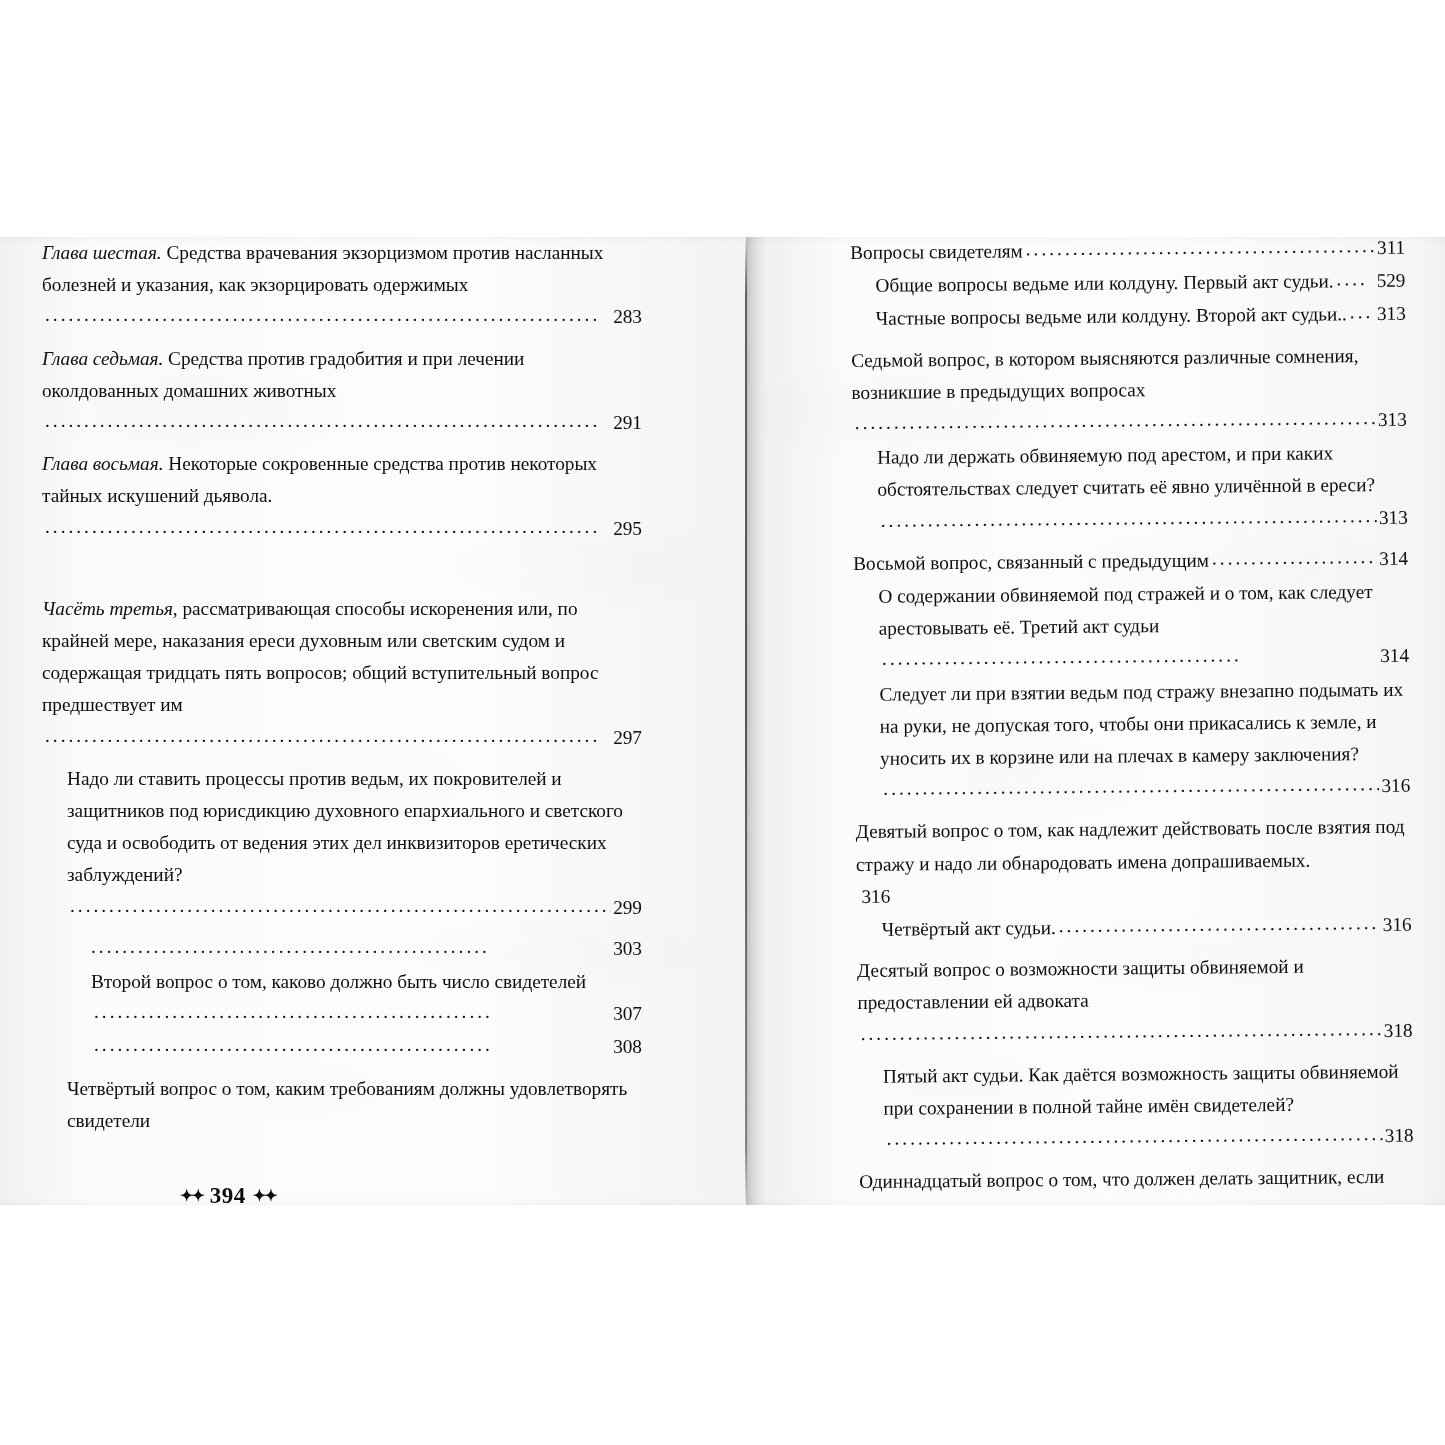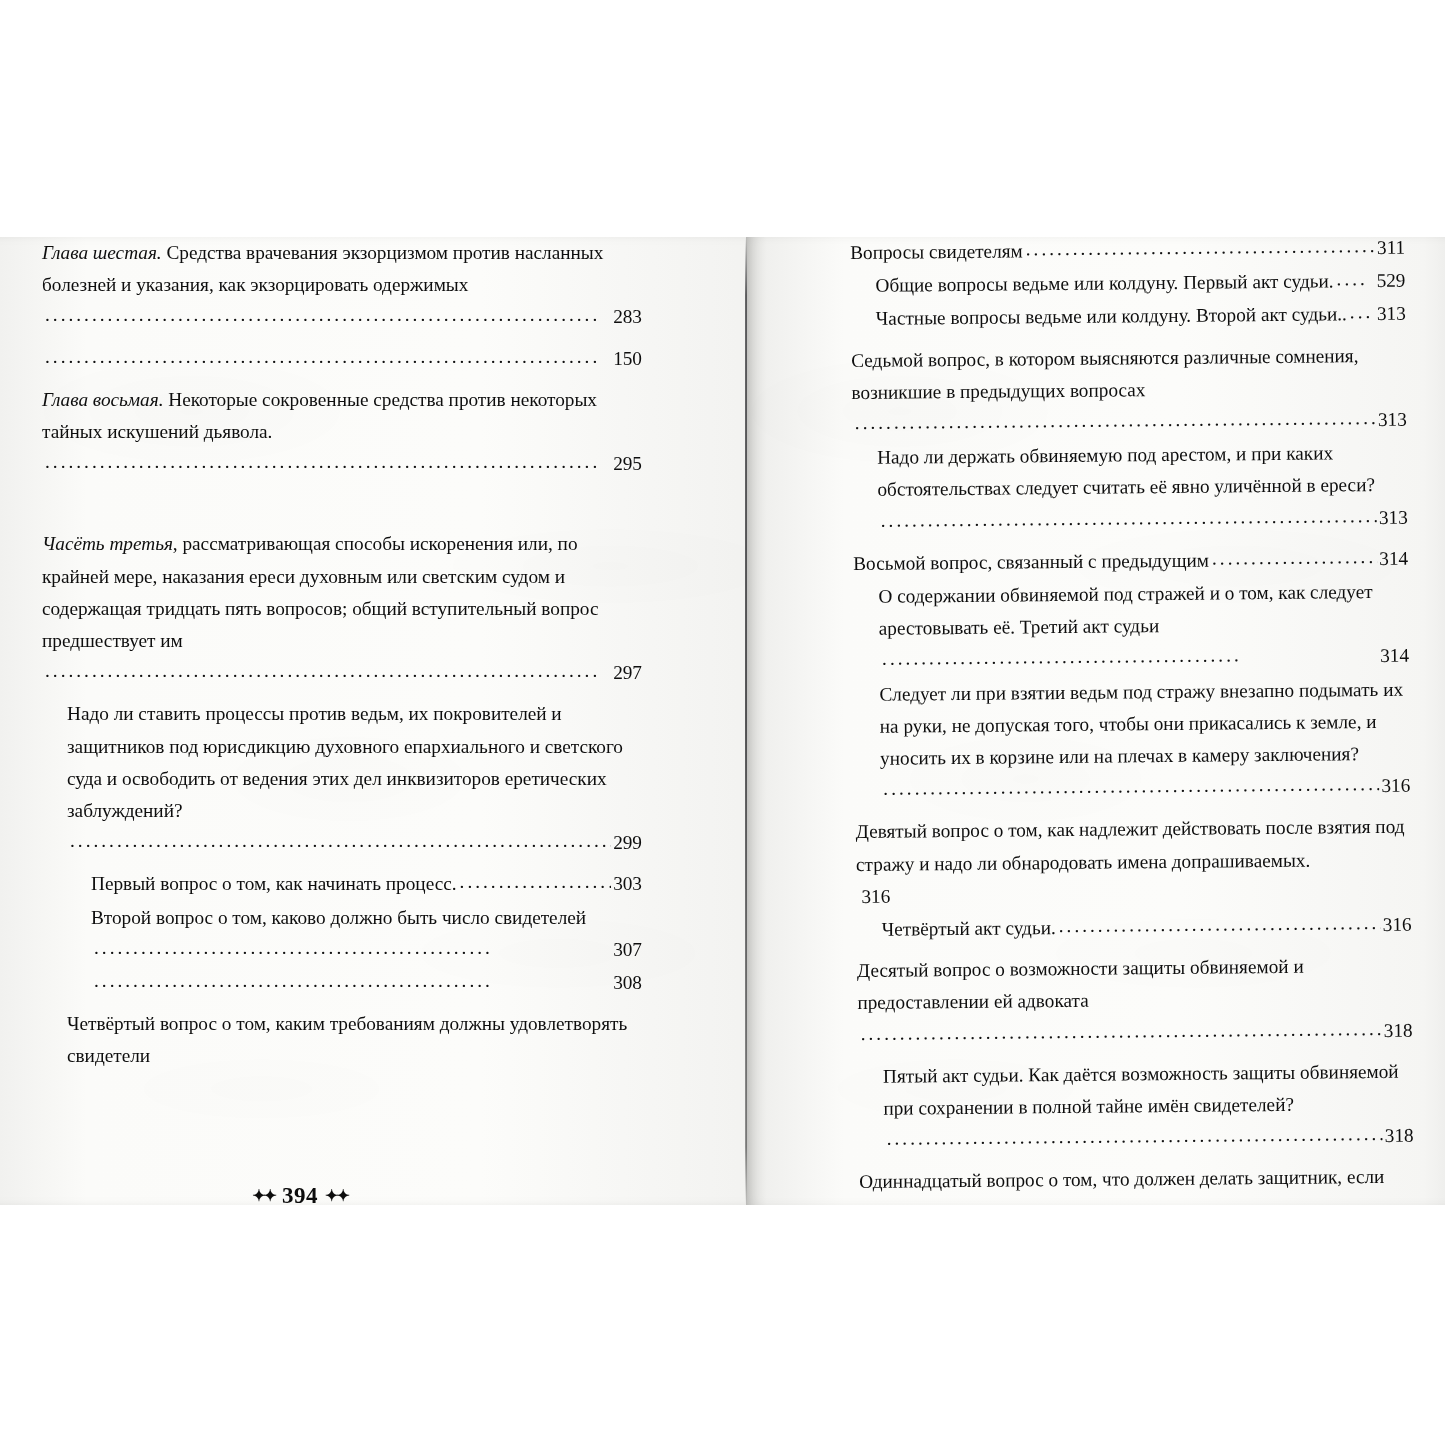--- a/index.html
+++ b/index.html
@@ -129,21 +129,20 @@
     white-space: nowrap;
     padding-left: 2px;
     font-variant-numeric: lining-nums;
   }
 
   .wrapline { display: block; }
 
   
   .folio {
     position: absolute;
-    text-align: center;
     font-size: 23px;
     font-weight: bold;
     letter-spacing: 0.5px;
     color: #0c0c0c;
     white-space: nowrap;
   }
   .folio-left  { left: 180px; top: 946px; width: 240px; }
   .orn { font-size: 16px; vertical-align: 2px; letter-spacing: -2px; }
   .orn.l { margin-right: 7px; }
   .orn.r { margin-left: 7px; }
@@ -163,24 +162,25 @@
         <div class="entry lvl0 gap-sm">
           <span class="wrapline"><i>Глава шестая.</i><span> Средства врачевания экзорцизмом против насланных болезней и указания, как экзорцировать одержимых</span></span>
           <span class="leader">
             <span class="txt"></span>
             <span class="dots">.......................................................................</span>
             <span class="pg">283</span>
           </span>
         </div>
 
         <div class="entry lvl0 gap-sm">
-          <span class="leader">
-            <span class="txt"></span>
-            <span class="dots">.......................................................................</span>
-            <span class="pg">150</span>
+          <span class="wrapline"><i>Глава седьмая.</i><span> Средства против градобития и при лечении околдованных домашних животных</span></span>
+          <span class="leader">
+            <span class="txt"></span>
+            <span class="dots">.......................................................................</span>
+            <span class="pg">291</span>
           </span>
         </div>
 
         <div class="entry lvl0 gap-lg">
           <span class="wrapline"><i>Глава восьмая.</i><span> Некоторые сокровенные средства против некоторых тайных искушений дьявола.</span></span>
           <span class="leader">
             <span class="txt"></span>
             <span class="dots">.......................................................................</span>
             <span class="pg">295</span>
           </span>
@@ -199,21 +199,20 @@
           <span class="wrapline"><span>Надо ли ставить процессы против ведьм, их покровителей и защитников под юрисдикцию духовного епархиального и светского суда и освободить от ведения этих дел инквизиторов еретических заблуждений?</span></span>
           <span class="leader">
             <span class="txt"></span>
             <span class="dots">.......................................................................</span>
             <span class="pg">299</span>
           </span>
         </div>
 
         <div class="entry lvl2 tight">
           <span class="leader">
-            <span class="txt">Первый вопрос о том, как начинать процесс.</span>
             <span class="dots">...................................................</span>
             <span class="pg">303</span>
           </span>
         </div>
 
         <div class="entry lvl2 tight">
           <span class="wrapline"><span>Второй вопрос о том,  каково должно быть  число свидетелей</span></span>
           <span class="leader">
             <span class="txt"></span>
             <span class="dots">...................................................</span>

